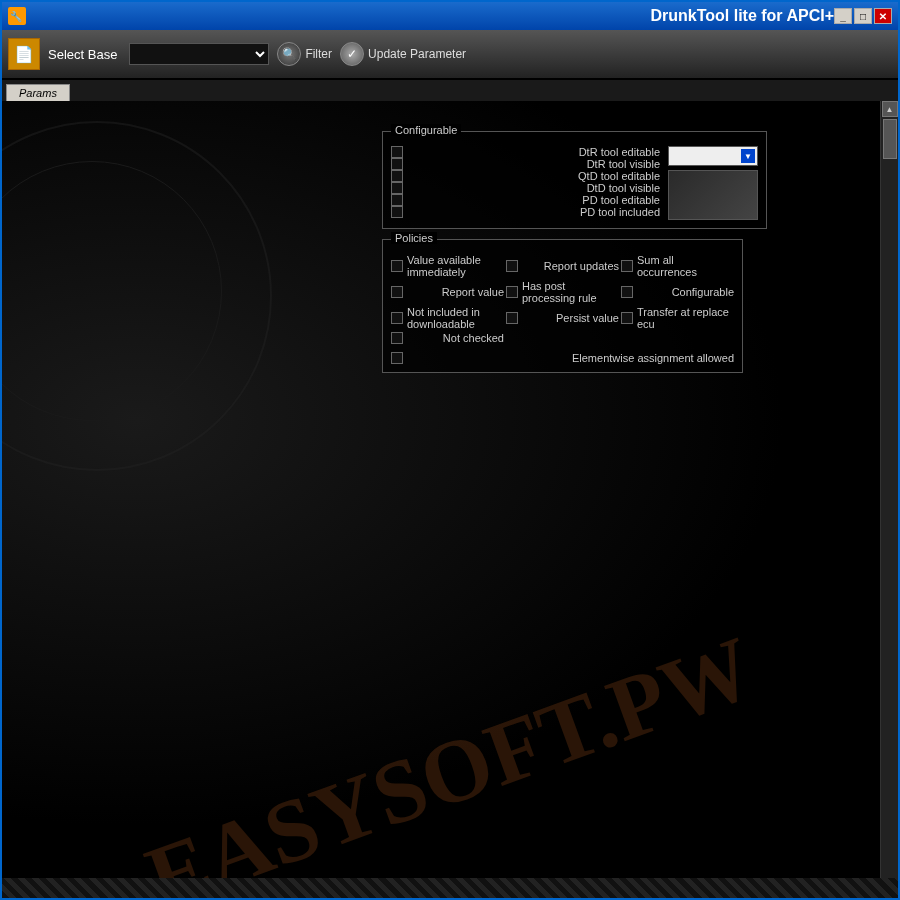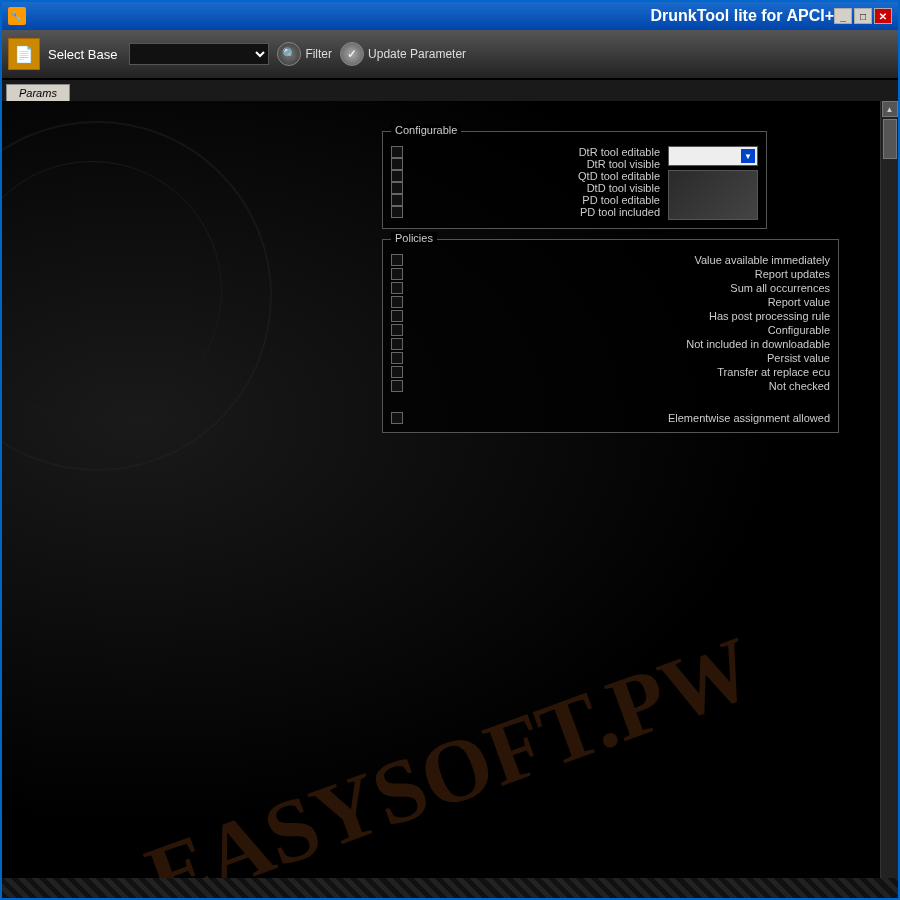--- a/index.html
+++ b/index.html
@@ -426,24 +426,24 @@
             <div class="presentation-preview">
               <div class="preview-dropdown">
                 <div class="preview-dropdown-arrow">▼</div>
               </div>
               <div class="preview-image" style="background: linear-gradient(135deg, #2a2a2a, #444); border: 1px solid #555;"></div>
             </div>
           </div>
         </div>
       </div>
 
-      <div class="panel" style="margin-left:370px; width:457px;">
+      <div class="panel" style="margin-left:370px; width:361px;">
         <span class="panel-title">Policies</span>
         <div class="panel-body">
-          <div style="display:grid; grid-template-columns:1fr; gap:2px;">
+          <div style="display:grid; grid-template-columns:1fr 1fr 1fr; gap:2px;">
             <div class="cb-item">
               <div class="cb-box"></div>
               <span>Value available immediately</span>
             </div>
             <div class="cb-item">
               <div class="cb-box"></div>
               <span>Report updates</span>
             </div>
             <div class="cb-item">
               <div class="cb-box"></div>
@@ -471,21 +471,21 @@
             </div>
             <div class="cb-item">
               <div class="cb-box"></div>
               <span>Transfer at replace ecu</span>
             </div>
             <div class="cb-item">
               <div class="cb-box"></div>
               <span>Not checked</span>
             </div>
           </div>
-          <div style="margin-top:20px;">
+          <div style="margin-top:8px;">
             <div class="cb-item">
               <div class="cb-box"></div>
               <span>Elementwise assignment allowed</span>
             </div>
           </div>
         </div>
       </div>
     </div>
 
     <div class="scrollbar-area">

